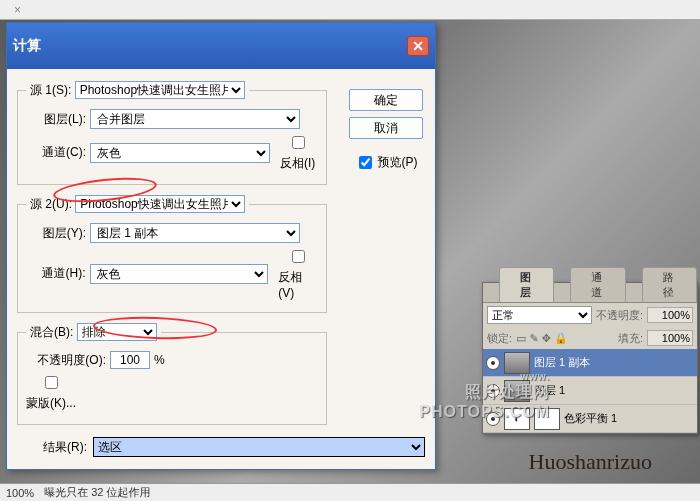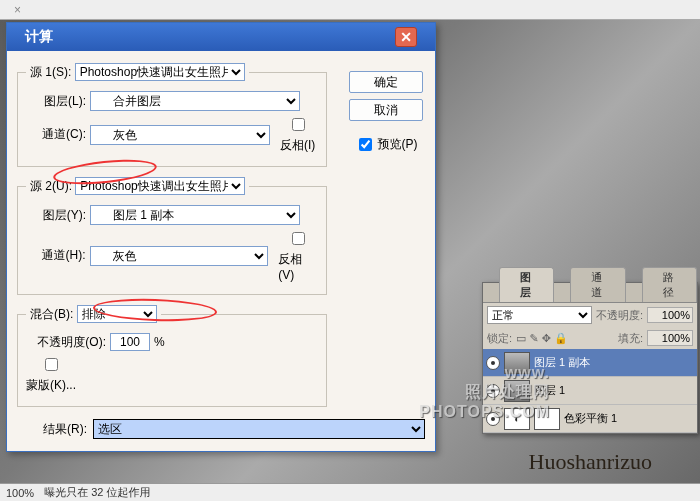--- a/index.html
+++ b/index.html
@@ -3,28 +3,28 @@
 <meta charset="utf-8">
 <style>
   * { box-sizing: border-box; font-family: "Microsoft YaHei", SimSun, Tahoma, sans-serif; }
   body { margin: 0; width: 700px; height: 501px; background: #4a4a4a; overflow: hidden; position: relative; font-size: 12px; }
   .canvas-bg { position: absolute; inset: 0; background: linear-gradient(135deg,#5a5a5a 0%, #7a7a7a 40%, #aaa 60%, #666 100%); }
   
   .doc-tab { position: absolute; left: 0; top: 0; right: 0; height: 20px; background: #eee; display: flex; align-items: center; padding: 0 8px; font-size: 12px; color: #333; border-bottom: 1px solid #aaa; }
   .doc-tab .closex { margin-left: 6px; color: #888; }
   
   .dialog { position: absolute; left: 6px; top: 22px; width: 430px; background: #f7f3ee; border: 1px solid #3a6fbf; box-shadow: 3px 3px 6px rgba(0,0,0,.3); }
-  .titlebar { height: 28px; background: linear-gradient(#3f78d6,#2a5cb7); color: #fff; display: flex; align-items: center; justify-content: space-between; padding: 0 18px; font-size: 14px; font-weight: bold; gap: 26px; }
+  .titlebar { height: 46px; background: linear-gradient(#3f78d6,#2a5cb7); color: #fff; display: flex; align-items: center; justify-content: space-between; padding: 0 6px; font-size: 14px; font-weight: bold; gap: 26px; }
   .titlebar .close { width: 22px; height: 20px; background: #e46850; border: 1px solid #b23e2a; border-radius: 3px; display: flex; align-items: center; justify-content: center; color: #fff; font-weight: bold; }
   .dlg-body { padding: 8px 10px 12px 10px; position: relative; }
   fieldset { border: 1px solid #c7c2b8; margin: 4px 0 10px 0; padding: 6px 8px 8px 8px; position: relative; }
   fieldset > legend { padding: 0 4px; font-size: 12px; }
   .row { display: flex; align-items: center; margin: 4px 0; gap: 4px; }
   .row label { width: 60px; text-align: right; }
-  select.combo, select.wide { border: 1px solid #7e9fce; background: #fff; font-size: 12px; height: 20px; padding: 0 18px; }
+  select.combo, select.wide { border: 1px solid #7e9fce; background: #fff; font-size: 12px; height: 20px; padding: 0 2px; }
   select.wide { width: 210px; }
   select.combo { width: 180px; }
   input.num { width: 40px; border: 1px solid #7e9fce; height: 18px; font-size: 12px; text-align: center; }
   .chk { display: flex; align-items: center; gap: 3px; margin-left: 6px; flex-direction: column; }
   .side-buttons { position: absolute; right: 12px; top: 20px; display: flex; flex-direction: column; gap: 6px; align-items: center; }
   .btn { width: 74px; height: 22px; border: 1px solid #7e9fce; background: #fdfdfc; font-size: 12px; border-radius: 2px; }
   .result-row { display: flex; align-items: center; margin-top: 12px; gap: 6px; }
   .result-row label { width: 70px; text-align: right; }
   .result-sel { flex: 1; border: 1px solid #000000; background: #bcd4fb; height: 20px; font-size: 12px; }
   .legend-combo { display: inline; }
@@ -43,21 +43,21 @@
   .lyr-list { background:#d7d2c8; }
   .lyr-row { display:flex; align-items:center; height:28px; padding:0 3px; border-bottom:1px solid #bbb; gap:4px; }
   .lyr-row.sel { background:#5b7db8; color:#fff; }
   .eye { width:14px; height:14px; border:1px solid #555; border-radius:50%; background:#fff; position:relative; flex:none; }
   .eye::after { content:""; position:absolute; width:4px; height:4px; background:#333; border-radius:50%; left:4px; top:4px; }
   .thumb { width:26px; height:22px; border:1px solid #555; background:linear-gradient(#bbb,#777); flex:none; display:flex; align-items:center; justify-content:center; color:#222; font-size:9px; }
   .lyr-name { flex:1; font-size:11px; }
   
   .status { position:absolute; left:0; bottom:0; right:0; height:18px; background:#eee; display:flex; align-items:center; font-size:11px; color:#333; padding:0 6px; gap:10px; border-top:1px solid #999; }
   .watermark { position:absolute; right:150px; bottom:80px; color:#d8d8d8; font-size:16px; font-weight:bold; letter-spacing:1px; text-shadow:1px 1px 1px #333; opacity:.7; text-align:right; }
-  .watermark .sm { font-size:16px; display:block; }
+  .watermark .sm { font-size:10px; display:block; }
   .sign { position:absolute; right:48px; bottom:26px; font-family: "Brush Script MT", cursive; color:#2a2218; font-size:22px; }
   .preview-chk { display:flex; align-items:center; gap:3px; margin-top:8px; }
 </style>
 </head>
 <body>
 
 <div class="canvas-bg"></div>
 
 <div class="doc-tab">
   <span class="closex">×</span>

